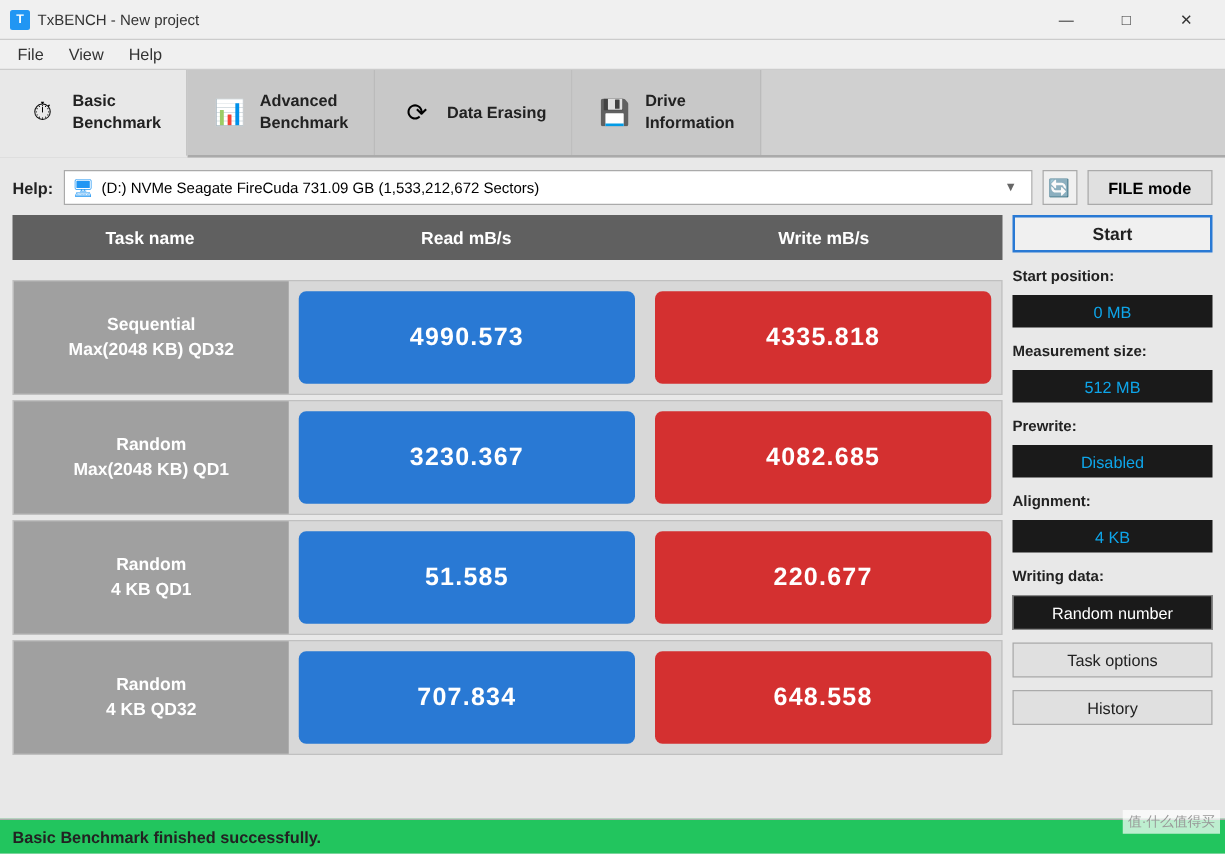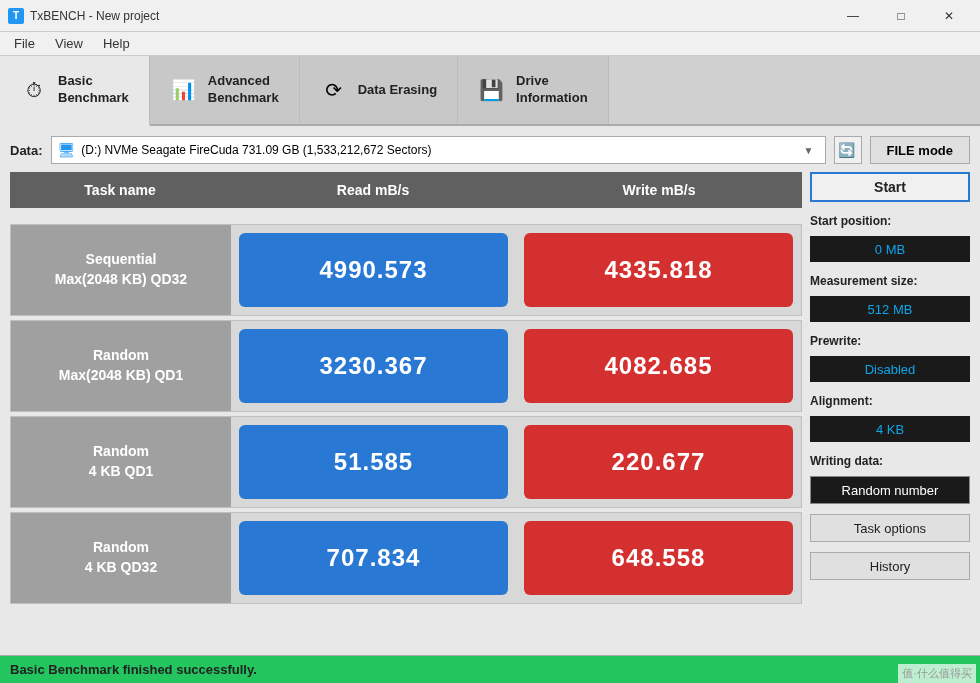--- a/index.html
+++ b/index.html
@@ -235,21 +235,21 @@
       text-align: center;
     }
     .bench-value {
       display: flex;
       align-items: center;
       justify-content: center;
       margin: 8px;
       height: calc(100% - 16px);
       min-height: 74px;
       border-radius: 6px;
-      font-size: 24px;
+      font-size: 20px;
       font-weight: bold;
       color: white;
       letter-spacing: 1px;
     }
     .bench-value.read {
       background: #2979d4;
     }
     .bench-value.write {
       background: #d43030;
     }
@@ -316,21 +316,21 @@
       align-items: center;
       padding: 0 10px;
       font-size: 13px;
       font-weight: bold;
       color: #222;
     }
 
     
     .watermark {
       position: fixed;
-      bottom: 0;
+      bottom: 16px;
       right: 4px;
       font-size: 11px;
       color: #999;
       background: rgba(255,255,255,0.7);
       padding: 2px 4px;
     }
   </style>
 </head>
 <body>
 
@@ -369,21 +369,21 @@
     </div>
     <div class="tab">
       <div class="tab-icon">💾</div>
       <div class="tab-label">Drive<br>Information</div>
     </div>
   </div>
 
   <div class="content-area">
 
     <div class="drive-row">
-      <span class="drive-label">Data:</span>
+      <span class="drive-label">Help:</span>
       <div class="drive-select">
         <div class="drive-select-text">
           <span class="drive-select-icon">🖥</span>
           <span>(D:) NVMe Seagate FireCuda  731.09 GB (1,533,212,672 Sectors)</span>
         </div>
         <span class="drive-select-arrow">▼</span>
       </div>
       <button class="refresh-btn">🔄</button>
       <button class="file-mode-btn">FILE mode</button>
     </div>

